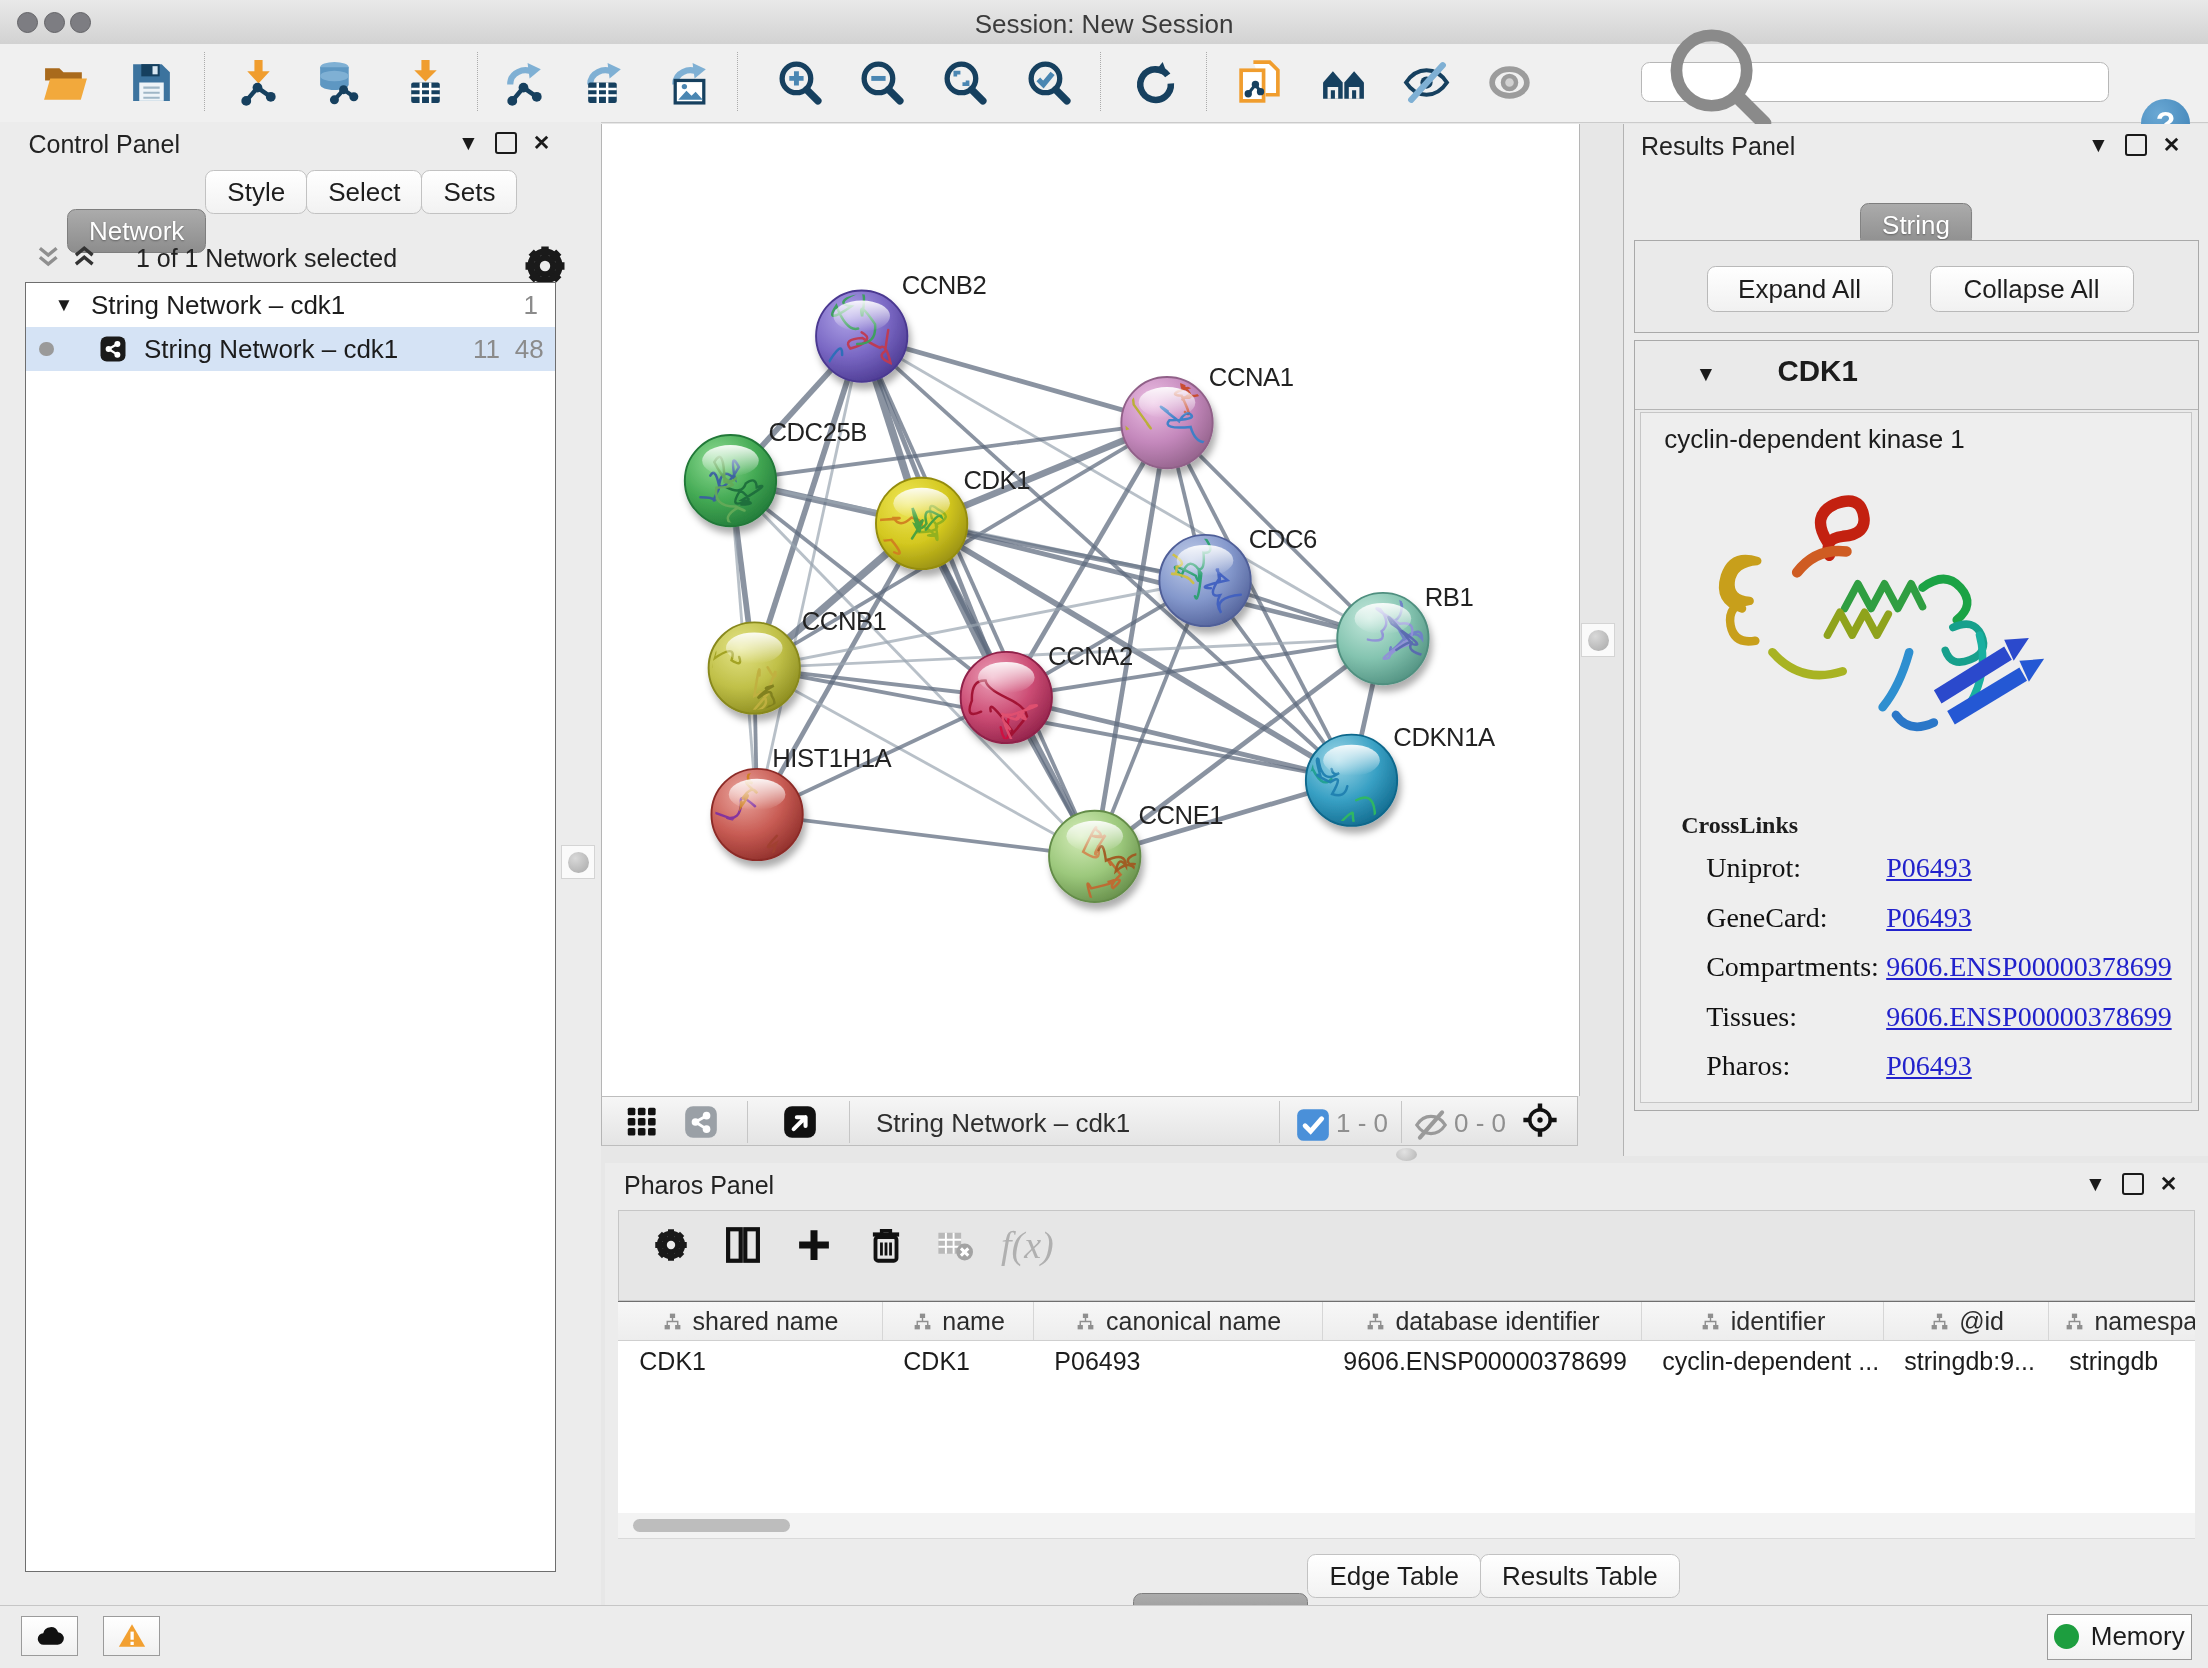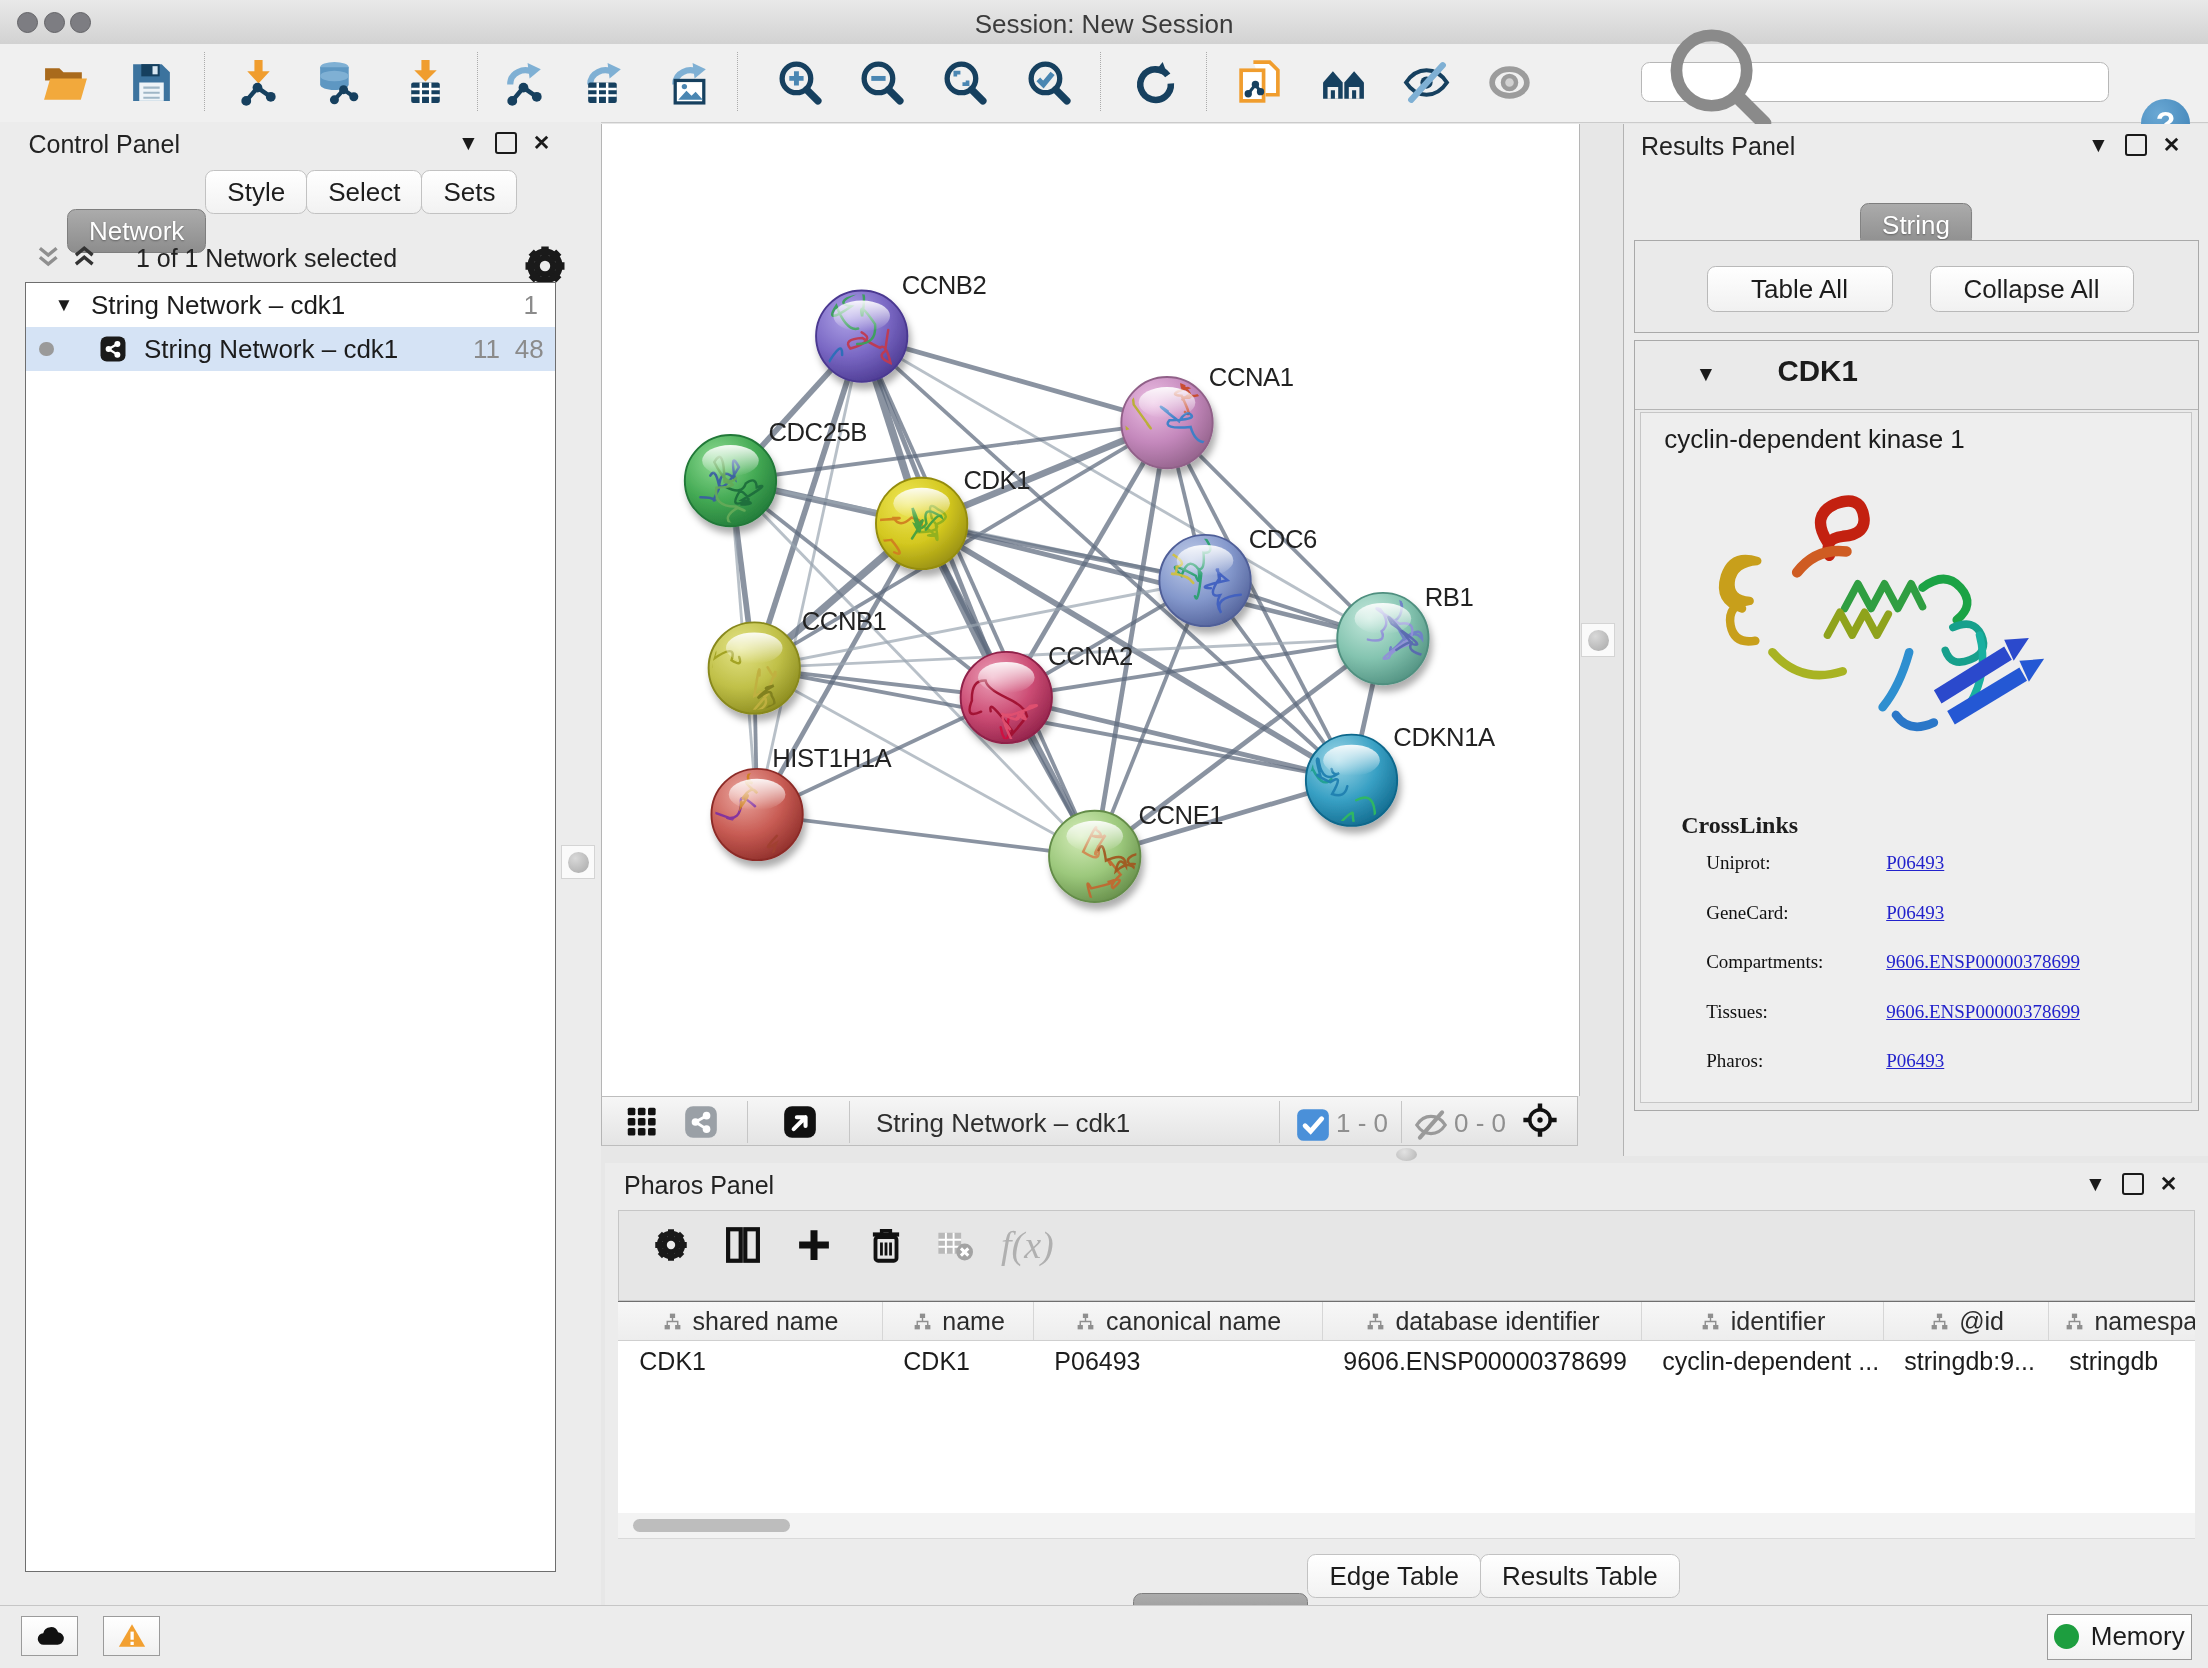--- a/index.html
+++ b/index.html
@@ -86,21 +86,21 @@
   #rp-tab{position:absolute;left:50%;transform:translateX(-50%);top:40px;}
   .rp-box{position:absolute;left:9.5px;width:565px;background:#eaeaea;
     border:1px solid #a9a9a9;box-sizing:border-box;}
   .btn{background:linear-gradient(#ffffff,#f1f1f1);border:1px solid #b9b9b9;
     border-radius:8.6px;font-size:26px;display:flex;align-items:center;
     justify-content:center;box-sizing:border-box;}
   #cdk1-row{position:absolute;left:0;top:0;width:100%;height:68px;
     border-bottom:1px solid #b5b5b5;}
   #rp-content{position:absolute;left:5.7px;top:71px;width:552px;height:691px;
     background:#eeeeee;border:1px solid #c6c6c6;box-sizing:border-box;}
-  .xl-row{position:absolute;font-family:"Liberation Serif",serif;font-size:19px;}
+  .xl-row{position:absolute;font-family:"Liberation Serif",serif;font-size:28px;}
   .xl-label{color:#111;}
   .xl-link{color:#2222cc;text-decoration:underline;}
 
   
   #table-panel{left:605px;top:1163px;width:1604px;height:442px;background:#ececec;}
   #tp-toolbar{position:absolute;left:13.3px;top:47px;width:1577px;height:91px;
     background:#e6e6e6;border:1px solid #c6c6c6;box-sizing:border-box;}
   .tp-icon{position:absolute;top:11px;width:46px;height:46px;display:flex;
     align-items:center;justify-content:center;text-align:center;}
   .tp-icon svg{width:42px;height:42px;}
@@ -719,21 +719,21 @@
 <div id="results-panel" class="abs">
   <div class="panel-title abs" style="left:17px;top:7.6px">Results Panel</div>
   <div class="win-icons" style="left:464px;top:9.5px">
     <span class="wicon">▼</span>
     <span class="wicon square"></span>
     <span class="wicon" style="font-weight:bold">✕</span>
   </div>
   <div id="rp-tab" class="tab sel">String</div>
 
   <div class="rp-box" style="top:116px;height:93px">
-    <div class="btn abs" style="left:72px;top:25px;width:186px;height:46px">Table All</div>
+    <div class="btn abs" style="left:72px;top:25px;width:186px;height:46px">Expand All</div>
     <div class="btn abs" style="left:295px;top:25px;width:204px;height:46px">Collapse All</div>
   </div>
 
   <div class="rp-box" style="top:216px;height:771px">
     <div id="cdk1-row">
       <span class="abs" style="left:61px;top:21px;font-size:21px">▼</span>
       <span class="abs" style="left:143px;top:13.3px;font-size:29.5px;font-weight:bold">CDK1</span>
     </div>
     <div id="rp-content">
       <div class="abs" style="left:23px;top:11.4px;font-size:26px">cyclin-dependent kinase 1</div>

